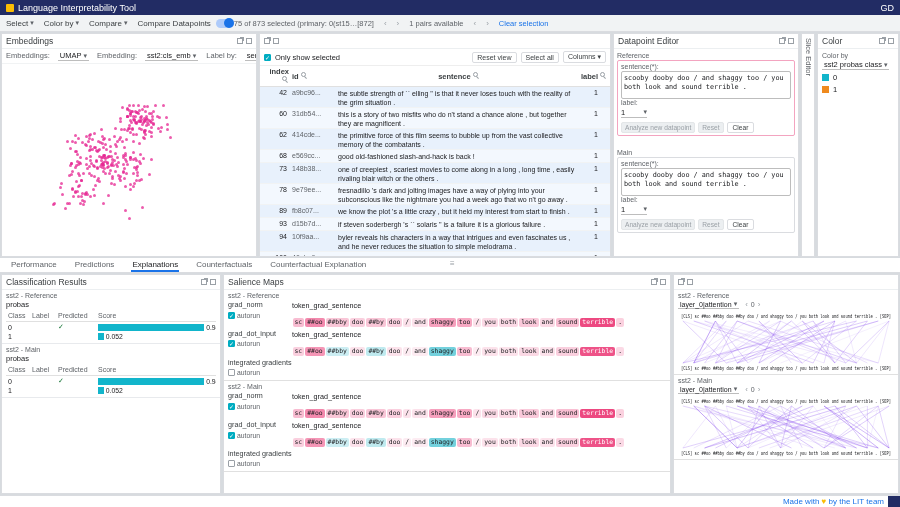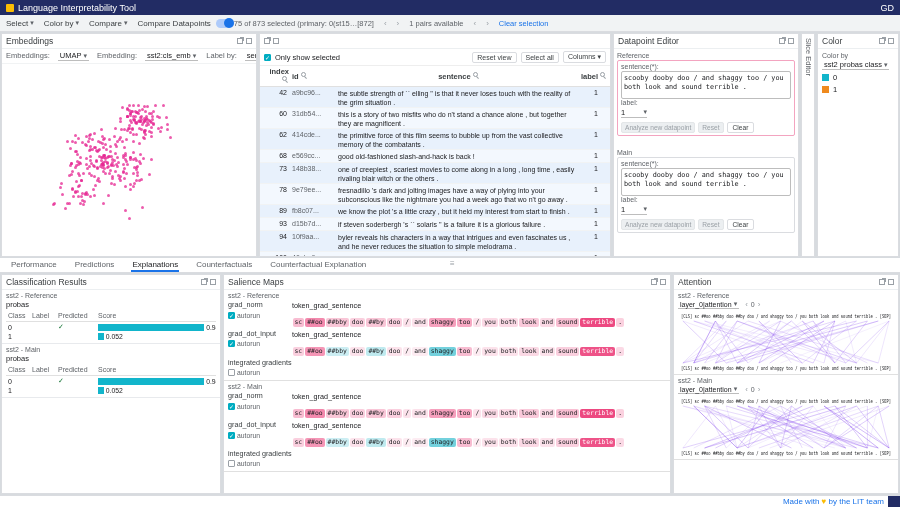--- a/index.html
+++ b/index.html
@@ -815,21 +815,20 @@
                 <span>autorun</span>
               </label>
           </div>
         </div>
       </div>
     </div>
   </div>
 
   <div class="panel">
     <div class="phead">
-      <span class="ptitle">Attention</span>
       <span class="icpop"></span>
       <span class="icsq"></span>
     </div>
     <div class="att-sec">
       <div class="sec-name">sst2 - Reference</div>
       <div class="att-ctrl">
         <span class="selval">
             <span>layer_0|attention</span>
             <span class="chev">▾</span>
           </span>

